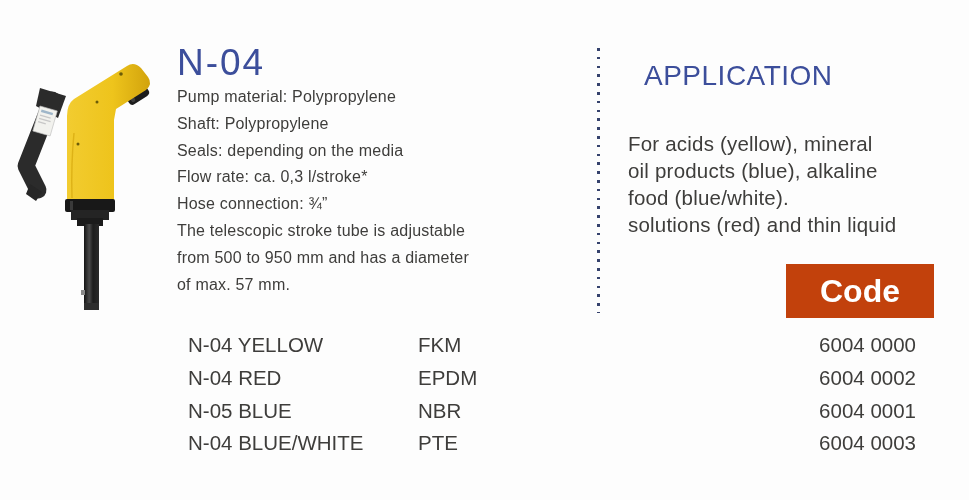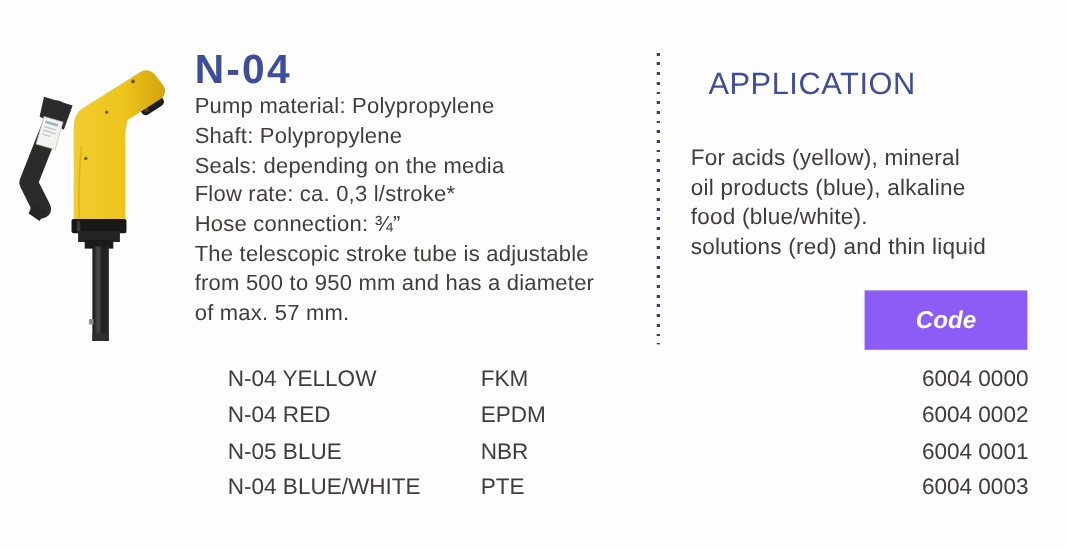--- a/index.html
+++ b/index.html
@@ -5,49 +5,49 @@
   html,body{margin:0;padding:0;background:#ffffff;}
   .page{
     position:relative;width:969px;height:500px;background:#fdfdfd;overflow:hidden;
     font-family:"Liberation Sans","DejaVu Sans",sans-serif;color:#3e3d3b;
   }
   
   .pump{position:absolute;left:0px;top:38px;width:160px;height:280px;}
   
   .title{
     position:absolute;left:177px;top:42px;margin:0;
-    font-size:37px;font-weight:bold;letter-spacing:2px;color:#3c4e9b;
+    font-size:37px;font-weight:normal;letter-spacing:2px;color:#3c4e9b;
   }
   .specs{
     position:absolute;left:177px;top:84px;width:430px;
-    font-size:20px;line-height:26.8px;letter-spacing:0.2px;
+    font-size:16px;line-height:26.8px;letter-spacing:0.2px;
   }
   
   .divider{
     position:absolute;left:597px;top:48px;width:2.6px;height:265px;
     background:repeating-linear-gradient(to bottom,#35426d 0px,#35426d 2.6px,transparent 2.6px,transparent 8.8px);
   }
   
   .app-heading{
     position:absolute;left:628px;top:44px;margin:16px;
     font-size:28px;font-weight:normal;letter-spacing:0.5px;color:#3c4e9b;
   }
   .app-text{
     position:absolute;left:628px;top:86px;width:320px;
     font-size:20.5px;line-height:27px;letter-spacing:0.2px;margin-top:44px;
   }
   
   .code-header{
     position:absolute;left:786px;top:264px;width:148px;height:54px;
-    background:#8b5cf6;color:#ffffff;font-size:22px;font-weight:bold;
-    text-align:center;line-height:54px;font-style:italic;
+    background:#c2410c;color:#ffffff;font-size:32px;font-weight:bold;
+    text-align:center;line-height:54px;
   }
   
   .vtable{position:absolute;left:188px;top:329px;width:740px;}
-  .vrow{position:relative;height:32.75px;line-height:32.75px;font-size:20.5px;margin-left:19px;}
+  .vrow{position:relative;height:32.75px;line-height:32.75px;font-size:20.5px;}
   .c-name{position:absolute;left:0;white-space:nowrap;}
   .c-mat{position:absolute;left:230px;width:100px;text-align:left;}
   .c-code{position:absolute;left:628px;width:100px;text-align:right;white-space:nowrap;}
 </style>
 </head>
 <body>
 
 <div class="page">
 
   <svg class="pump" viewBox="0 0 160 280" aria-hidden="true">

